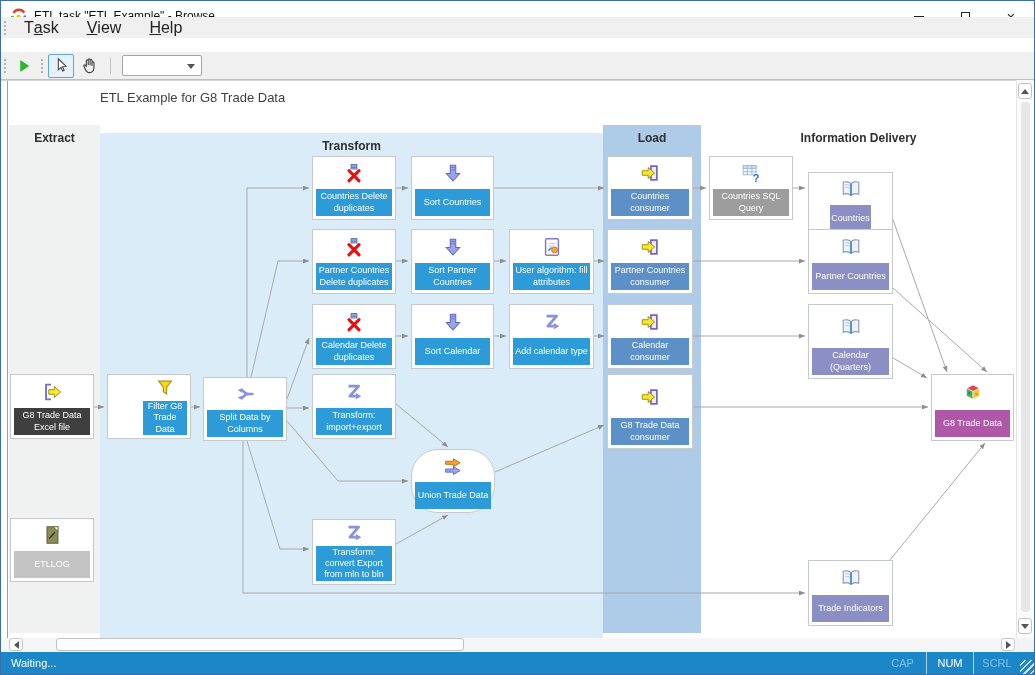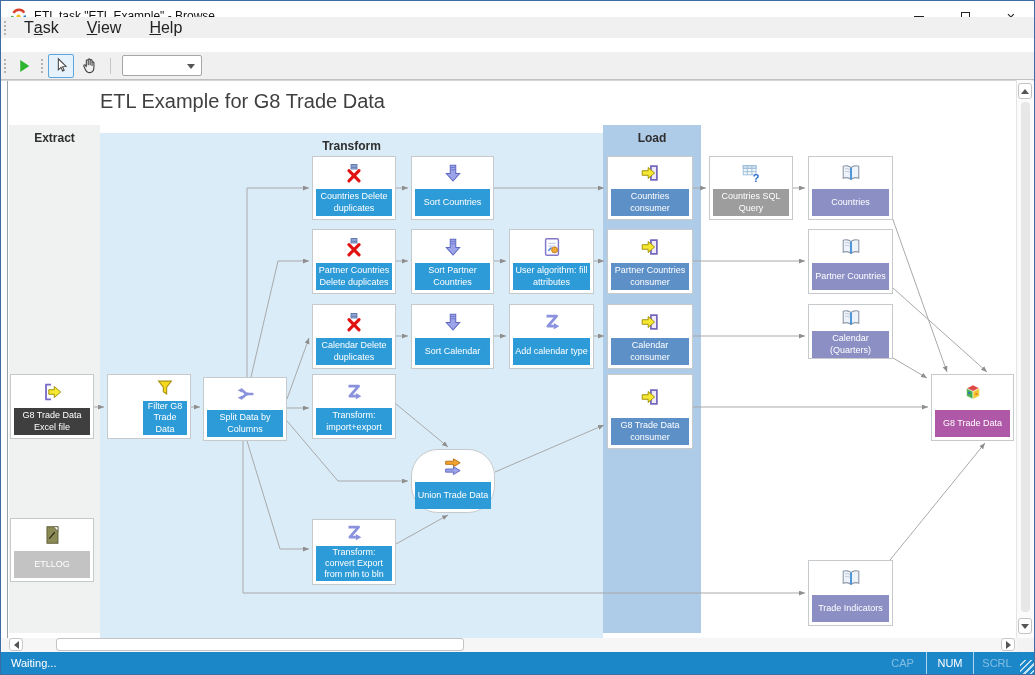--- a/index.html
+++ b/index.html
@@ -40,21 +40,21 @@
                    border-left:4px solid transparent; border-right:4px solid transparent;
                    border-top:5px solid #555; }
 
   
   .canvas { position:absolute; left:0; top:79px; width:1035px; height:558px; background:#fff;
             border-top:1px solid #d5d5d5; overflow:hidden; }
   .canvas-edge-left { position:absolute; left:6px; top:0; bottom:0; width:1px; background:#9aa0a8; }
   .lane { position:absolute; top:44px; height:508px; }
   .lane-label { position:absolute; top:6px; left:0; right:0; text-align:center;
                 font-weight:bold; font-size:12px; color:#2f2f2f; }
-  .canvas-title { position:absolute; left:99px; top:9px; font-size:20px; color:#3f3f3f; }
+  .canvas-title { position:absolute; left:99px; top:9px; font-size:13px; color:#3f3f3f; }
 
   #edge-layer { position:absolute; left:0; top:0; width:1035px; height:558px; }
   #edge-layer polyline { fill:none; stroke:#a9a9a9; stroke-width:1; }
 
   .node { position:absolute; background:#fff; border:1px solid #c7cacd; display:flex;
           flex-direction:column; }
   .nicon { flex:1; display:flex; align-items:center; justify-content:center; min-height:26px; }
   .nlabel { margin:0 3px 3px 3px; min-height:27px; display:flex; align-items:center;
             justify-content:center; text-align:center; font-size:9px; line-height:1.25;
             color:#fff; padding:2px 1px; }
@@ -253,20 +253,23 @@
     <div class="canvas-edge-left"></div>
 
     <div class="lane" style="left:8px; width:91px; background:#f0f1f1;">
       <div class="lane-label">Extract</div>
     </div>
     <div class="lane" style="left:99px; width:503px; background:#d9ecf8;margin-top:8px;">
       <div class="lane-label">Transform</div>
     </div>
     <div class="lane" style="left:602px; width:98px; background:#aecbe7;">
       <div class="lane-label">Load</div>
+    </div>
+    <div class="lane" style="left:700px; width:315px; background:#ffffff;">
+      <div class="lane-label">Information Delivery</div>
     </div>
 
     <div class="canvas-title">ETL Example for G8 Trade Data</div>
 
     <svg id="edge-layer">
         <polyline points="93,326 103,326" marker-end="url(#arrow)"></polyline>
         <polyline points="190,326 199,326" marker-end="url(#arrow)"></polyline>
         <polyline points="246,296 246,107 308,107" marker-end="url(#arrow)"></polyline>
         <polyline points="250,296 277,180 308,180" marker-end="url(#arrow)"></polyline>
         <polyline points="286,318 308,257" marker-end="url(#arrow)"></polyline>
@@ -449,37 +452,37 @@
           <div class="nlabel">G8 Trade Data consumer</div>
         </div>
         <div class="node band-gray" style="left: 708px; top: 75px; width: 84px; height: 64px;">
           <div class="nicon">
             <svg width="22" height="22" viewBox="0 0 24 24">
               <use href="#i-sql"></use>
             </svg>
           </div>
           <div class="nlabel">Countries SQL Query</div>
         </div>
-        <div class="node band-delivery" style="left: 807px; top: 75px; width: 85px; height: 64px;">
+        <div class="node band-delivery" style="left: 807px; top: 91px; width: 85px; height: 64px; align-items: center;">
           <div class="nicon">
             <svg width="22" height="22" viewBox="0 0 24 24">
               <use href="#i-book"></use>
             </svg>
           </div>
           <div class="nlabel">Countries</div>
         </div>
         <div class="node band-delivery" style="left: 807px; top: 148px; width: 85px; height: 65px;">
           <div class="nicon">
             <svg width="22" height="22" viewBox="0 0 24 24">
               <use href="#i-book"></use>
             </svg>
           </div>
           <div class="nlabel">Partner Countries</div>
         </div>
-        <div class="node band-delivery" style="left: 807px; top: 223px; width: 85px; height: 55px;">
+        <div class="node band-delivery" style="left: 807px; top: 223px; width: 85px; height: 75px;">
           <div class="nicon">
             <svg width="22" height="22" viewBox="0 0 24 24">
               <use href="#i-book"></use>
             </svg>
           </div>
           <div class="nlabel">Calendar (Quarters)</div>
         </div>
         <div class="node band-cube" style="left: 930px; top: 293px; width: 83px; height: 67px;">
           <div class="nicon">
             <svg width="22" height="22" viewBox="0 0 24 24">

